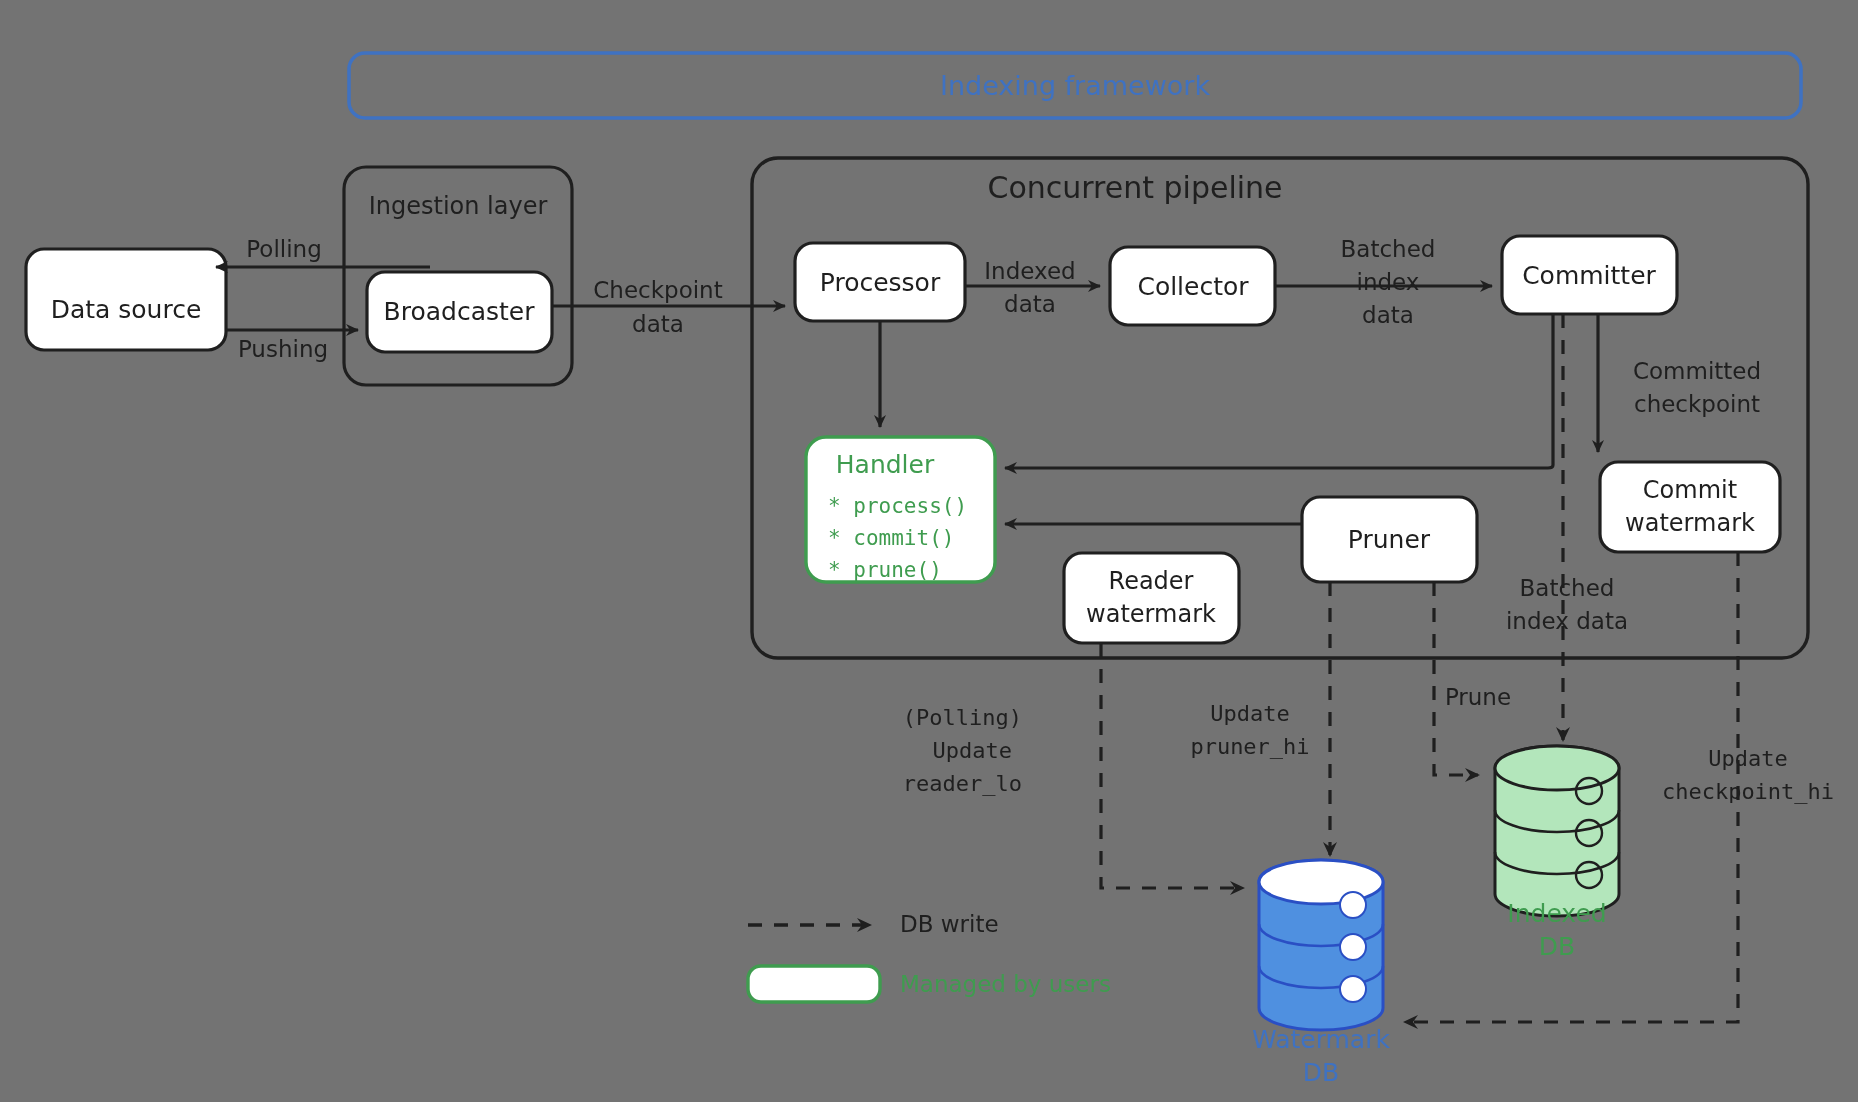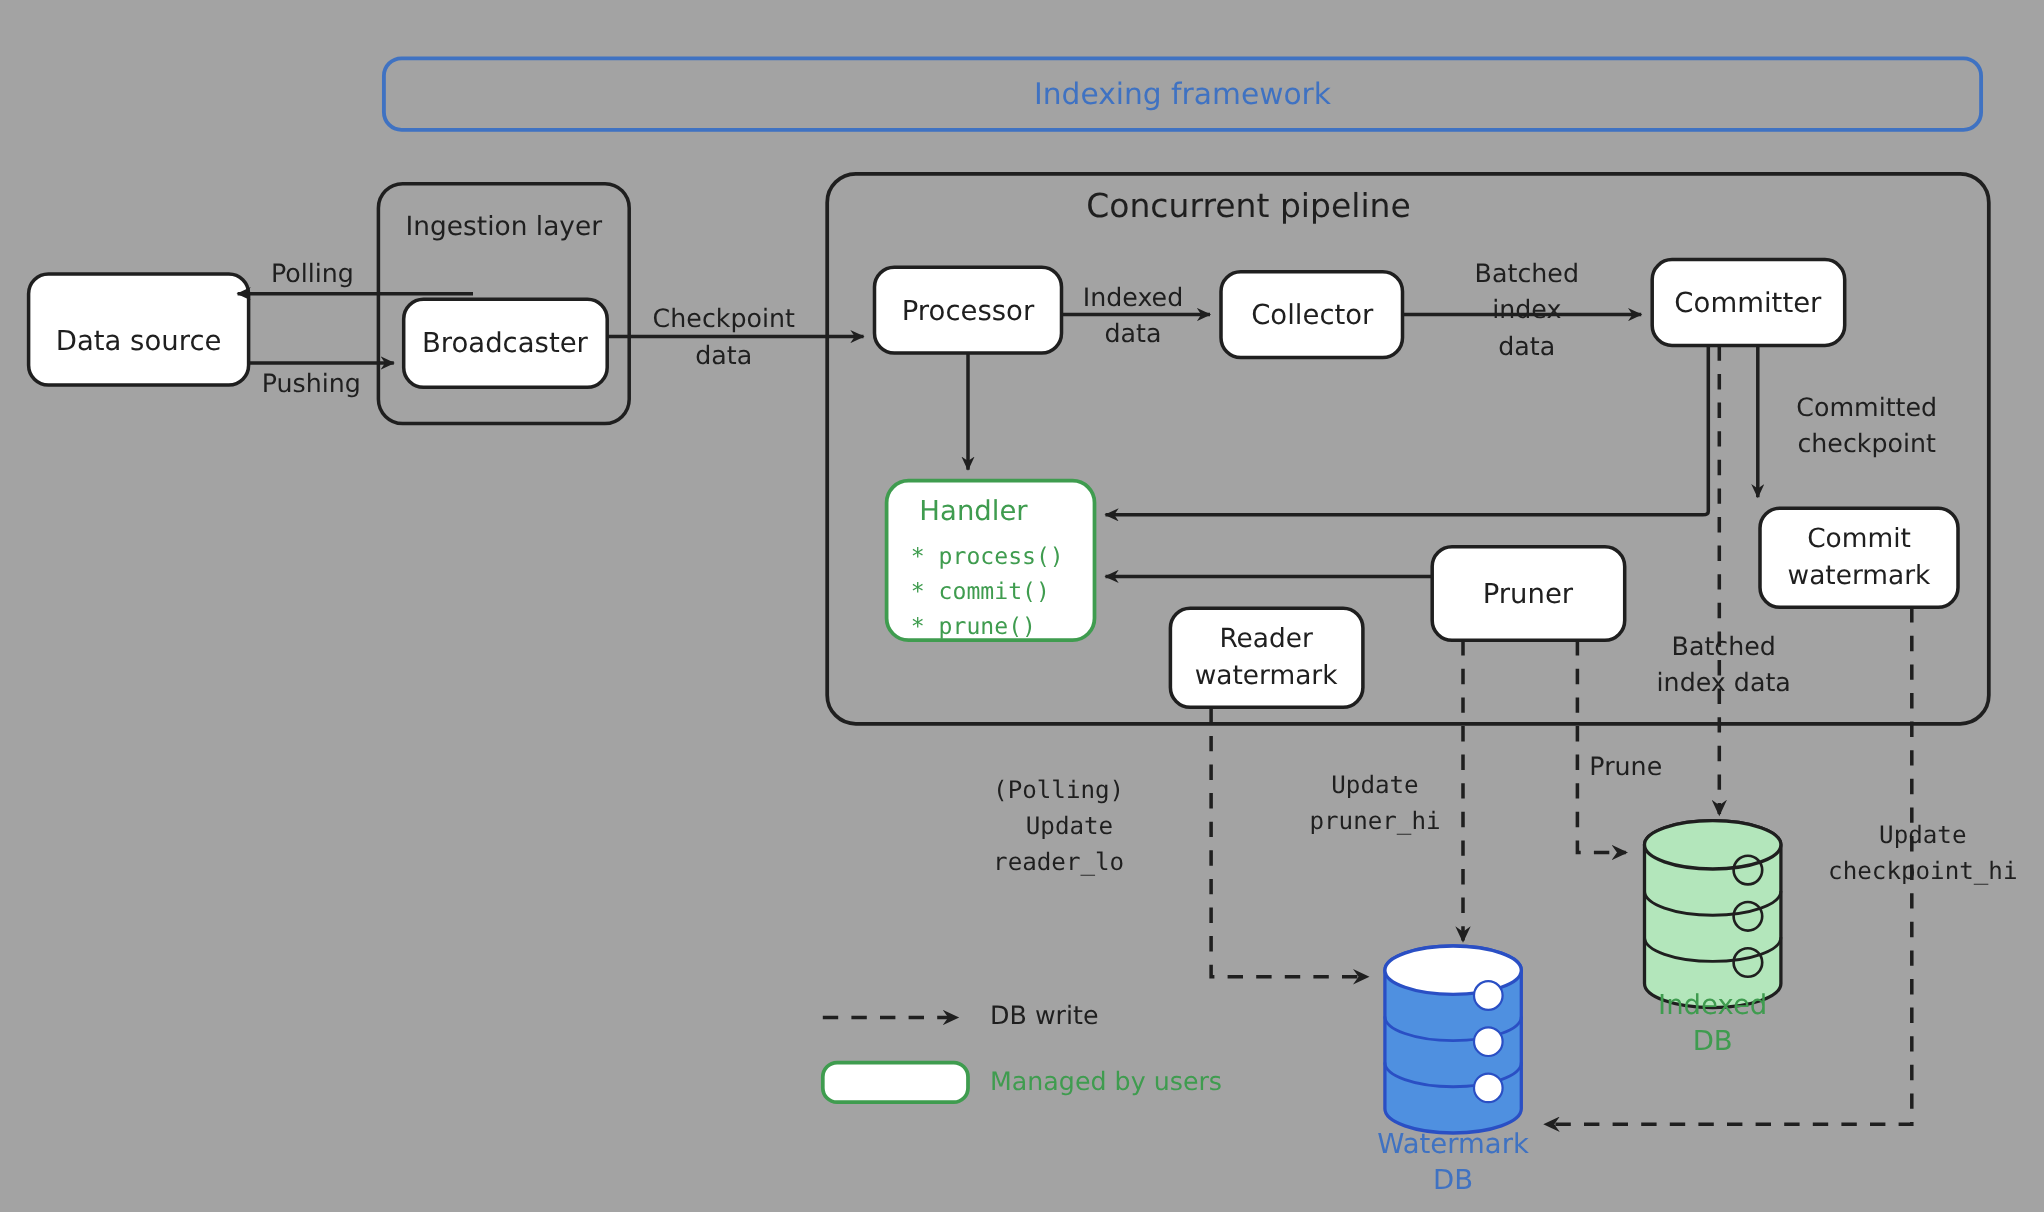--- a/index.html
+++ b/index.html
@@ -1,17 +1,17 @@
 <!DOCTYPE html>
 <html><head>
 <meta charset="utf-8">
 <style>
   html,body{margin:0;padding:0;background:#fff;}
   body{width:1858px;height:1102px;font-family:"DejaVu Sans",sans-serif;}
-  #stage{position:relative;width:1858px;height:1102px;overflow:hidden;background:#a3a3a3;}
+  #stage{position:relative;width:1858px;height:1102px;overflow:hidden;background:#737373;}
   svg{position:absolute;left:0;top:0;width:1858px;height:1102px;}
   .hand{font-family:"DejaVu Sans",sans-serif;font-weight:400;}
   .mono{font-family:"DejaVu Sans Mono",monospace;}
   text{dominant-baseline:middle;}
 </style>
 </head>
 <body>
 
 <div id="stage">
 <svg viewBox="0 0 1858 1102" xmlns="http://www.w3.org/2000/svg">

